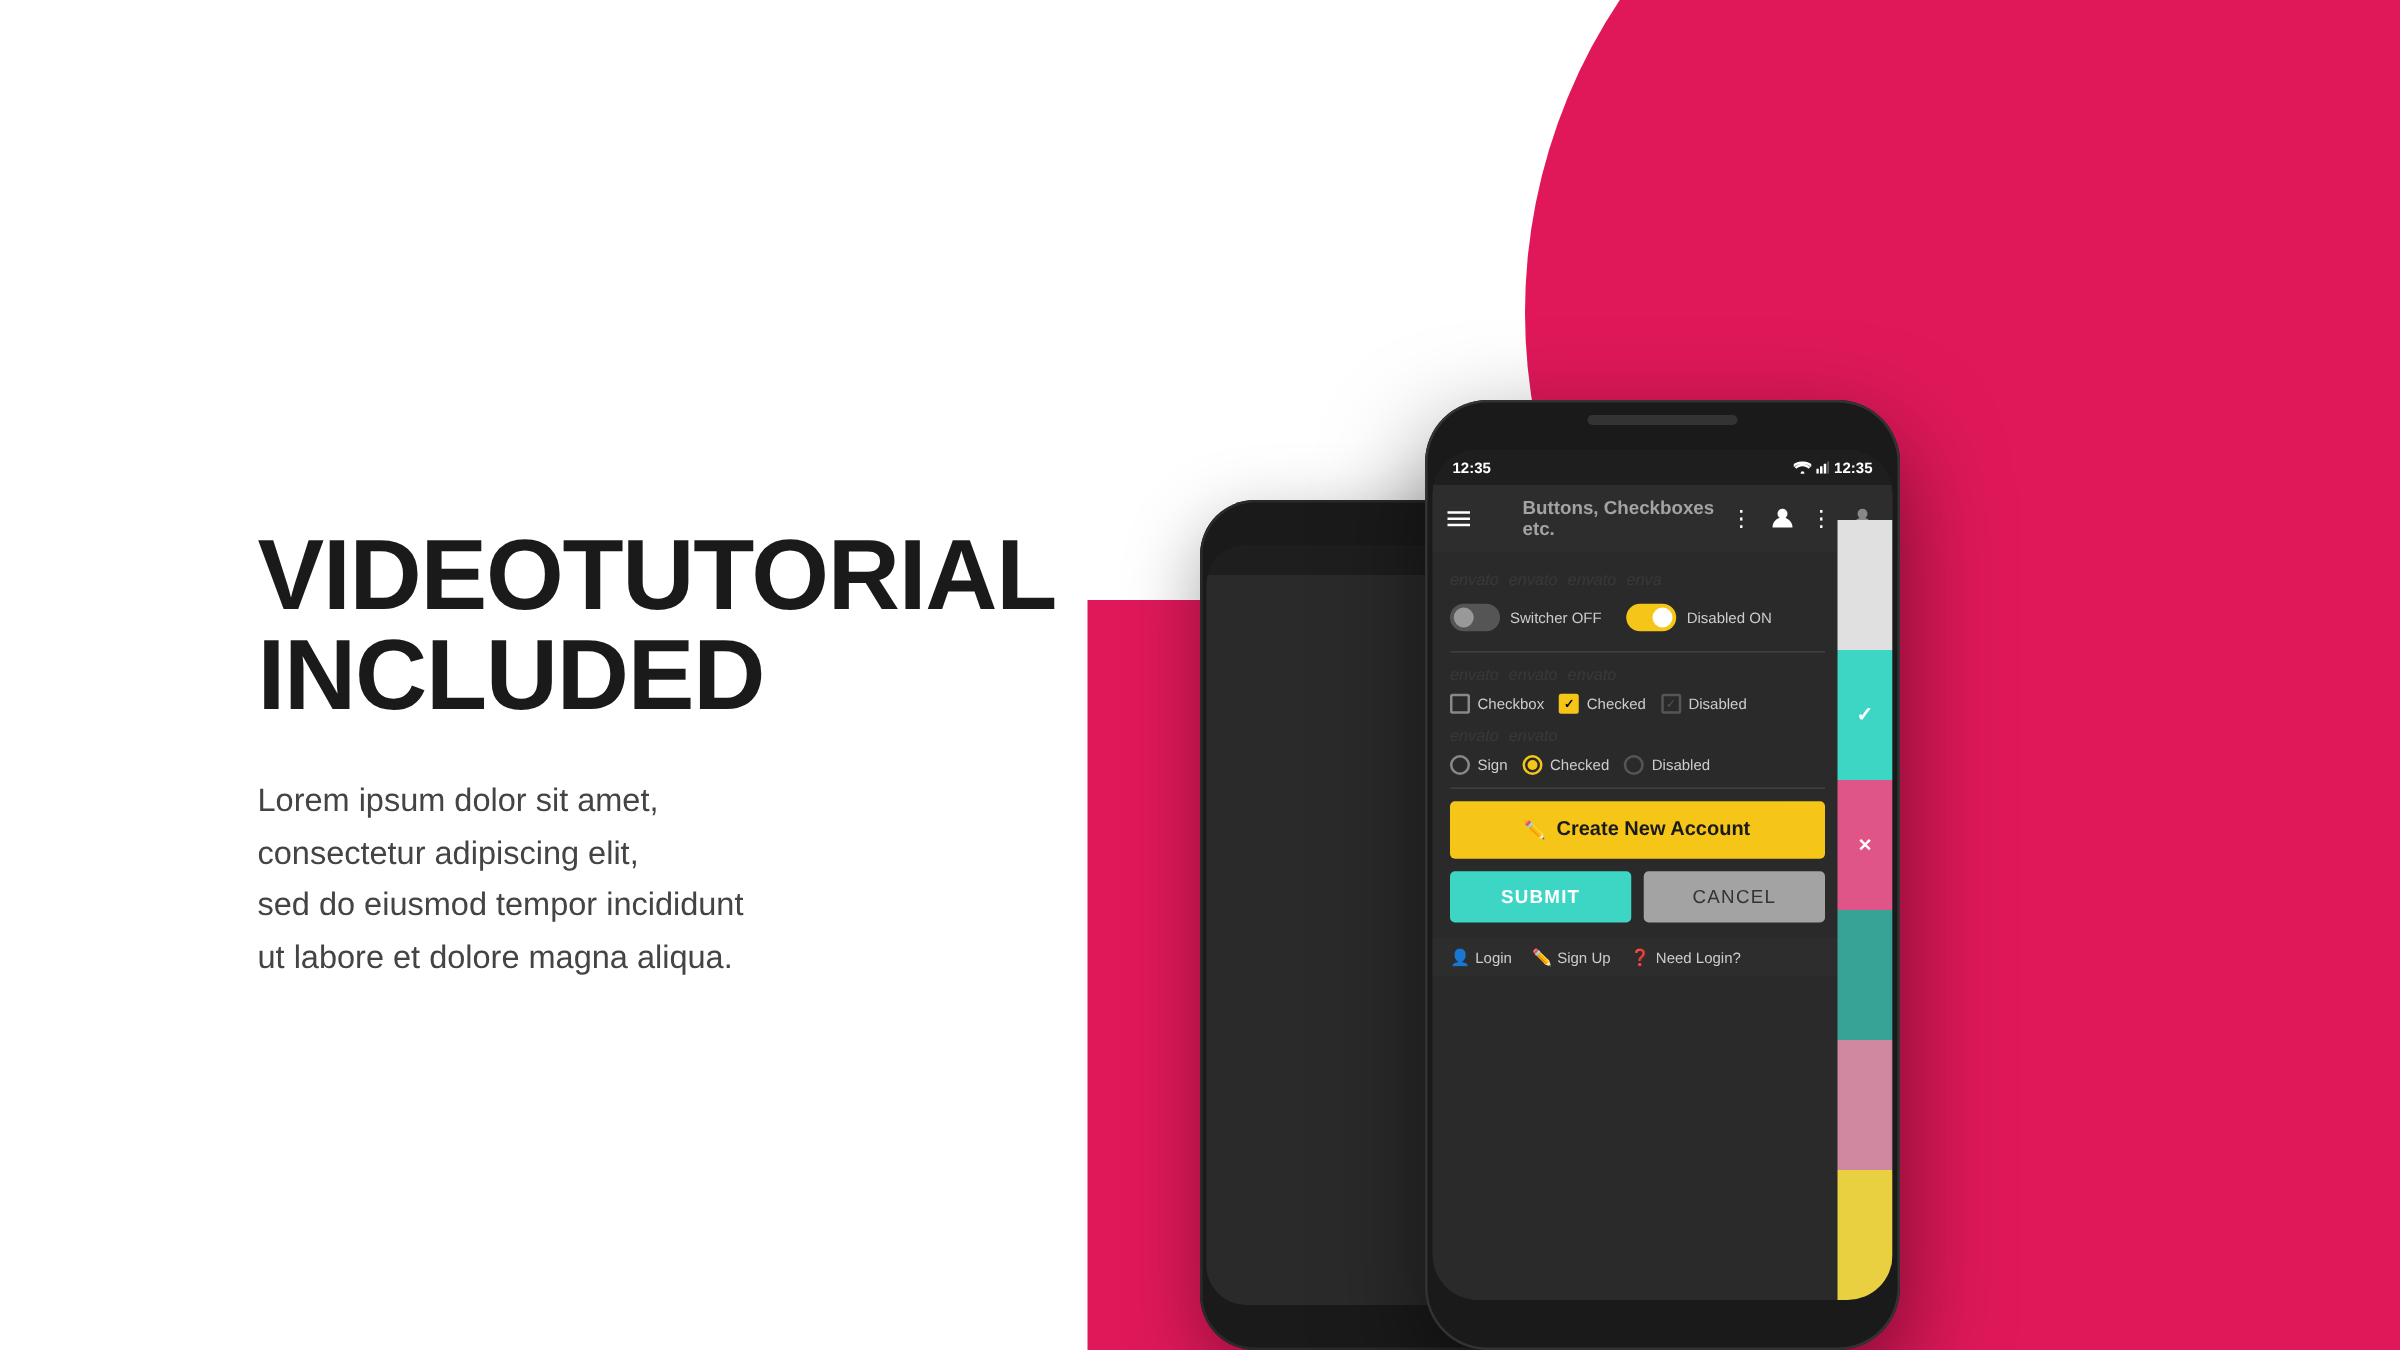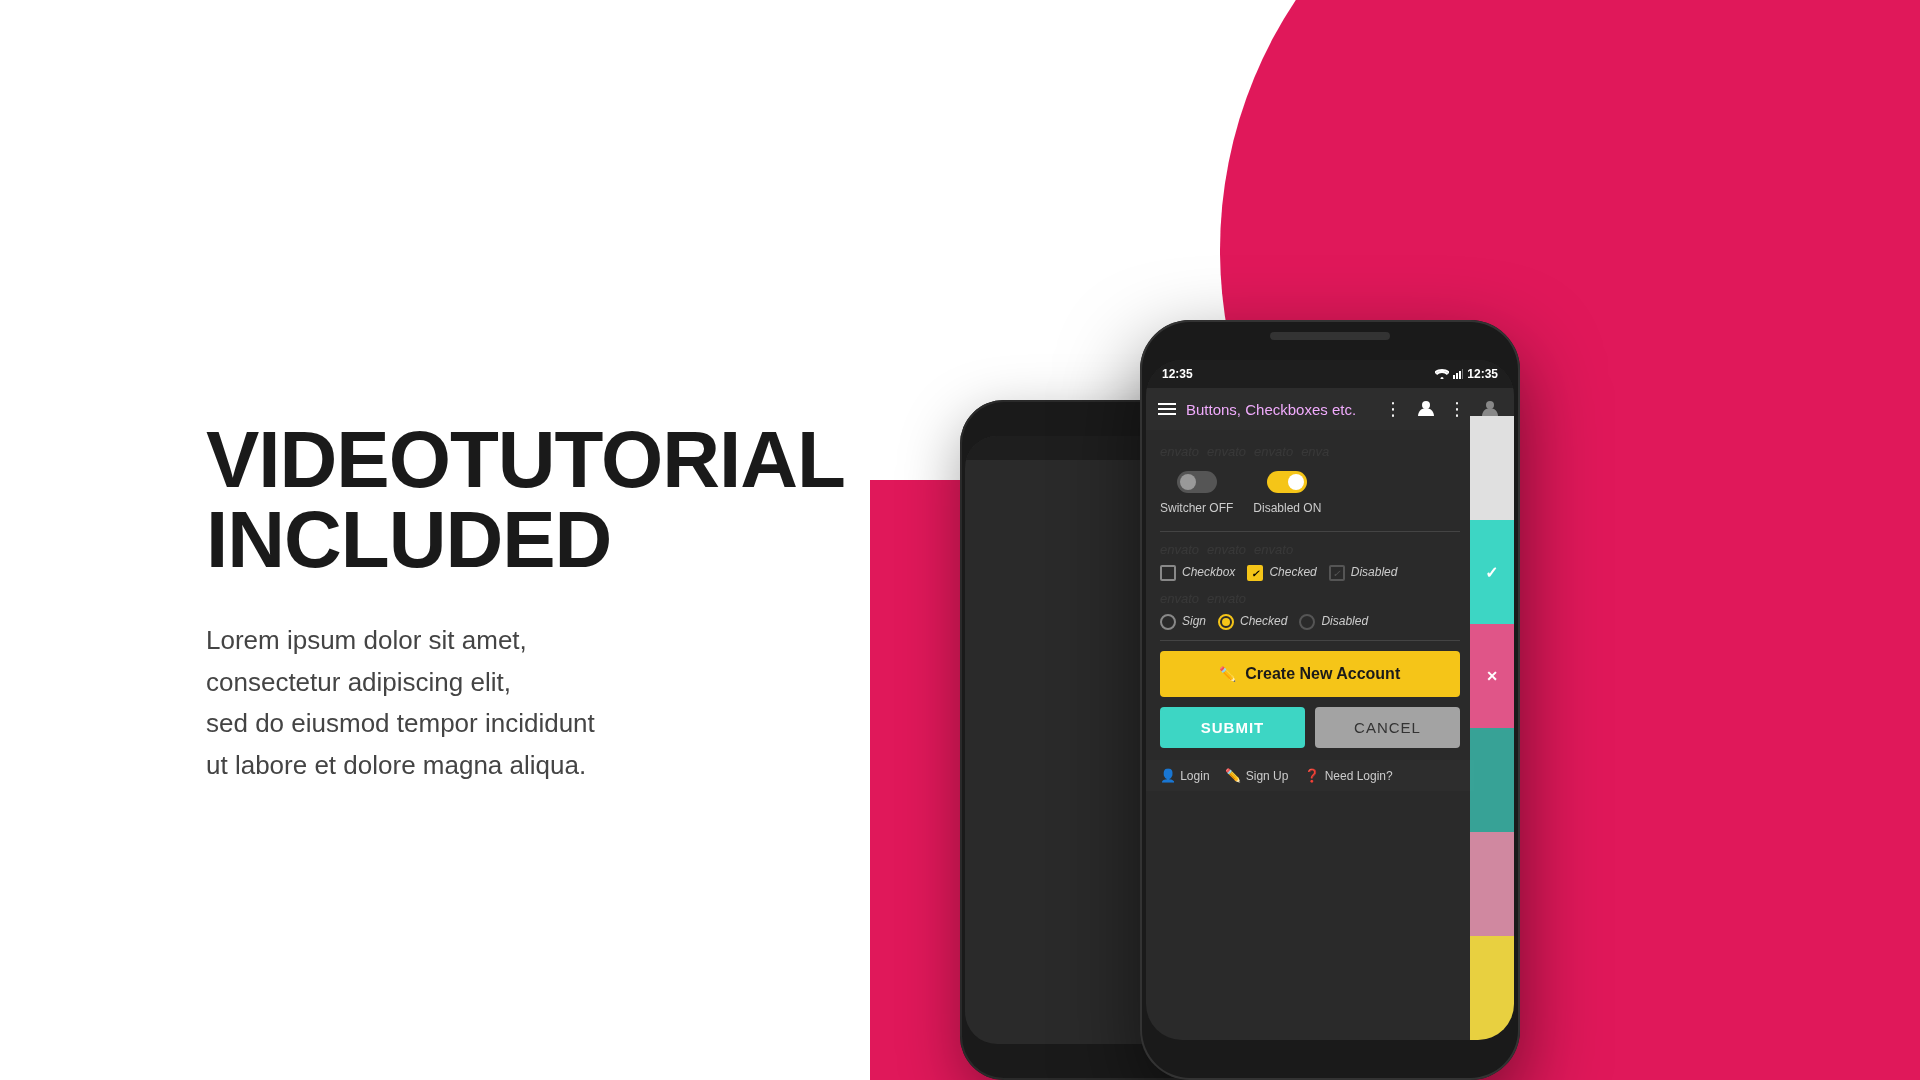--- a/index.html
+++ b/index.html
@@ -149,22 +149,23 @@
     .hamburger-icon span {
       display: block;
       width: 18px;
       height: 2px;
       background: #ffffff;
     }
 
     .app-title {
       flex: 1;
       font-size: 15px;
-      color: #f0abfc;
-      font-weight: normal;
+      color: #a3a3a3;
+      font-weight: bold;
+      margin-left: 32px;
     }
 
     .header-icon {
       width: 22px;
       height: 22px;
       color: #ffffff;
       font-size: 18px;
       cursor: pointer;
     }
 
@@ -194,21 +195,20 @@
       align-items: center;
       gap: 20px;
       margin-bottom: 16px;
       padding-top: 4px;
     }
 
     .switcher-item {
       display: flex;
       align-items: center;
       gap: 8px;
-      flex-direction: column;
     }
 
     .switcher-label {
       font-size: 12px;
       color: #cccccc;
     }
 
     
     .toggle-off {
       width: 40px;
@@ -261,22 +261,22 @@
     
     .form-row {
       display: flex;
       align-items: center;
       gap: 12px;
       margin-bottom: 10px;
     }
 
     .form-item {
       display: flex;
+      align-items: center;
       gap: 6px;
-      font-style: italic;
     }
 
     .form-label {
       font-size: 12px;
       color: #cccccc;
     }
 
     
     .checkbox-empty {
       width: 16px;

